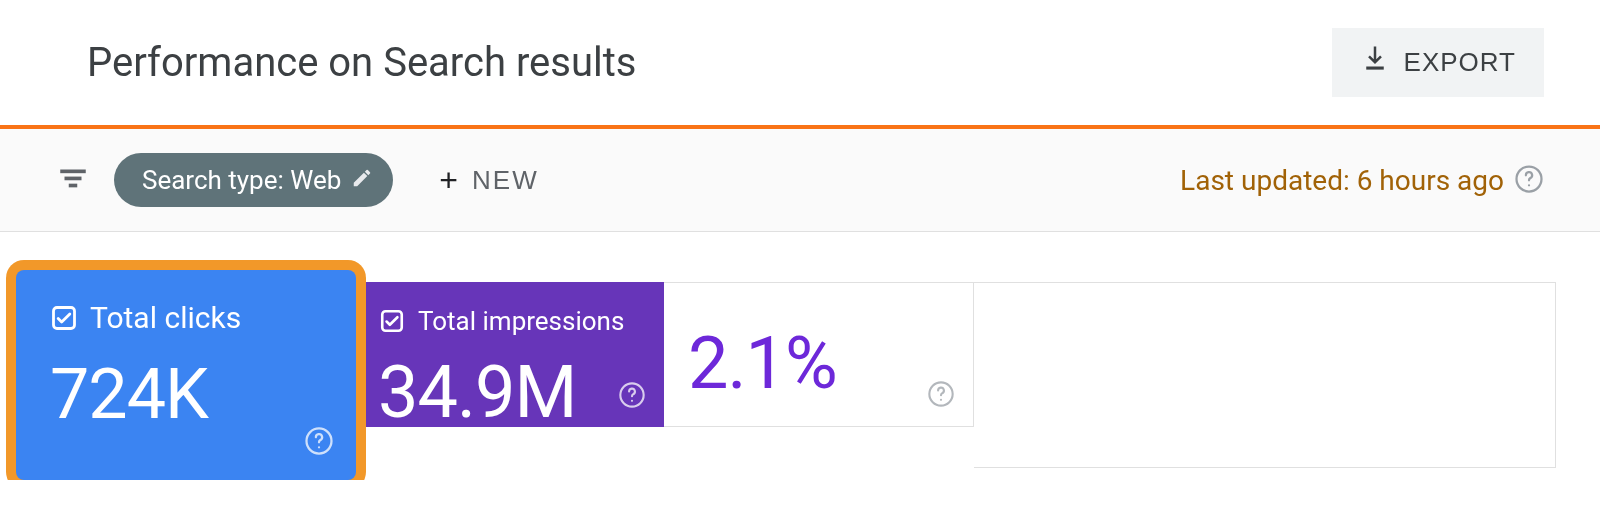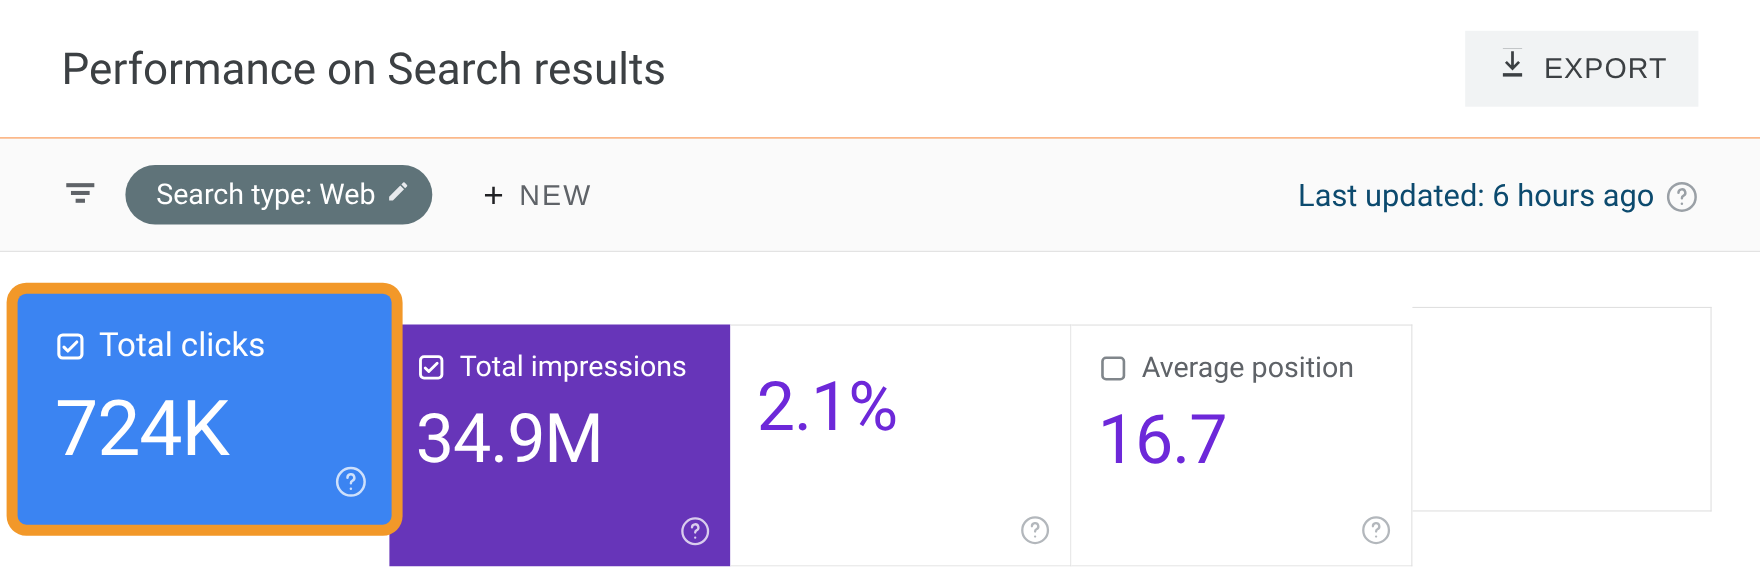--- a/index.html
+++ b/index.html
@@ -8,22 +8,22 @@
     background: #ffffff;
     color: #202124;
     width: 1600px;
   }
 
   
   .header {
     display: flex;
     align-items: center;
     justify-content: space-between;
-    padding: 28px 56px 28px 56px;
-    border-bottom: 1px solid #f97316;
+    padding: 28px 56px 28px 87px;
+    border-bottom: 4px solid #f97316;
   }
   .page-title {
     font-size: 40px;
     font-weight: 400;
     color: #3c4043;
   }
   .export-btn {
     display: flex;
     align-items: center;
     gap: 14px;
@@ -73,56 +73,55 @@
     color: #5f6368;
     letter-spacing: 2px;
     padding: 8px 12px;
     cursor: pointer;
     margin-left: 10px;
   }
   .plus { font-size: 32px; color: #202124; }
   .spacer { flex: 1; }
   .last-updated {
     display: flex;
-    align-items: flex-end;
+    align-items: flex-start;
     gap: 10px;
     font-size: 28px;
-    color: #0c4a6e;
+    color: #a16207;
   }
 
   
   .metrics-wrap {
     padding: 50px 44px 0 16px;
   }
   .metrics {
     display: flex;
     gap: 0;
   }
   .card {
     position: relative;
     width: 310px;
-    height: 220px;
+    height: 145px;
     border-top: 1px solid #e0e0e0;
     border-right: 1px solid #e0e0e0;
     border-bottom: 1px solid #e0e0e0;
     padding: 24px 24px 0 24px;
     background: #ffffff;
     cursor: pointer;
-    margin-top: 16px;
   }
   .card:last-child { border-right: 1px solid #e0e0e0; }
   .card-header {
     display: flex;
     align-items: center;
     gap: 12px;
     font-size: 26px;
     font-weight: 400;
   }
   .card-value {
-    font-size: 62px;
+    font-size: 72px;
     font-weight: 400;
     margin-top: 14px;
     letter-spacing: -1px;
   }
   .help {
     position: absolute;
     right: 18px;
     bottom: 14px;
     opacity: 0.75;
   }
@@ -278,35 +277,17 @@
       <div class="card-value">2.1%</div>
       <span class="help">
         <svg width="28" height="28" viewBox="0 0 24 24" fill="none" stroke="#9aa0a6" stroke-width="1.8">
           <circle cx="12" cy="12" r="10"></circle>
           <path d="M9.5 9a2.5 2.5 0 1 1 3.5 2.3c-.9.4-1 1-1 1.7" stroke-linecap="round"></path>
           <circle cx="12" cy="17" r="0.9" fill="#9aa0a6" stroke="none"></circle>
         </svg>
       </span>
     </div>
 
-    <div class="card card-pos">
-      <div class="card-header">
-        <span class="cbx">
-          <svg width="26" height="26" viewBox="0 0 24 24" fill="none" stroke="#80868b" stroke-width="2.2">
-            <rect x="3" y="3" width="18" height="18" rx="3"></rect>
-          </svg>
-        </span>
-        <span>Average position</span>
-      </div>
-      <div class="card-value">16.7</div>
-      <span class="help">
-        <svg width="28" height="28" viewBox="0 0 24 24" fill="none" stroke="#9aa0a6" stroke-width="1.8">
-          <circle cx="12" cy="12" r="10"></circle>
-          <path d="M9.5 9a2.5 2.5 0 1 1 3.5 2.3c-.9.4-1 1-1 1.7" stroke-linecap="round"></path>
-          <circle cx="12" cy="17" r="0.9" fill="#9aa0a6" stroke="none"></circle>
-        </svg>
-      </span>
-    </div>
 
     <div class="card-tail"></div>
 
   </div>
 </div>
 
 </body></html>

